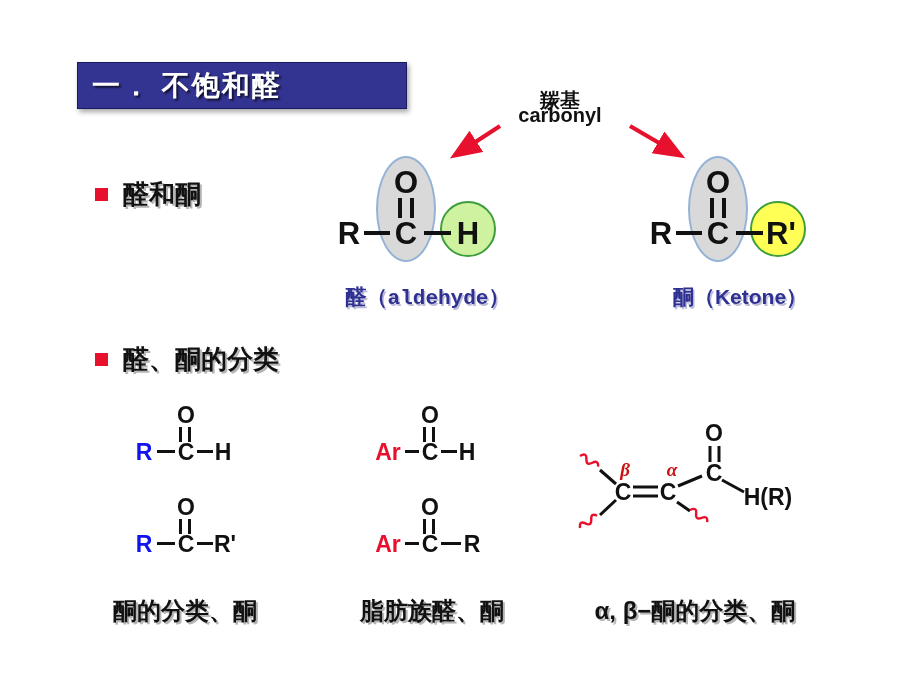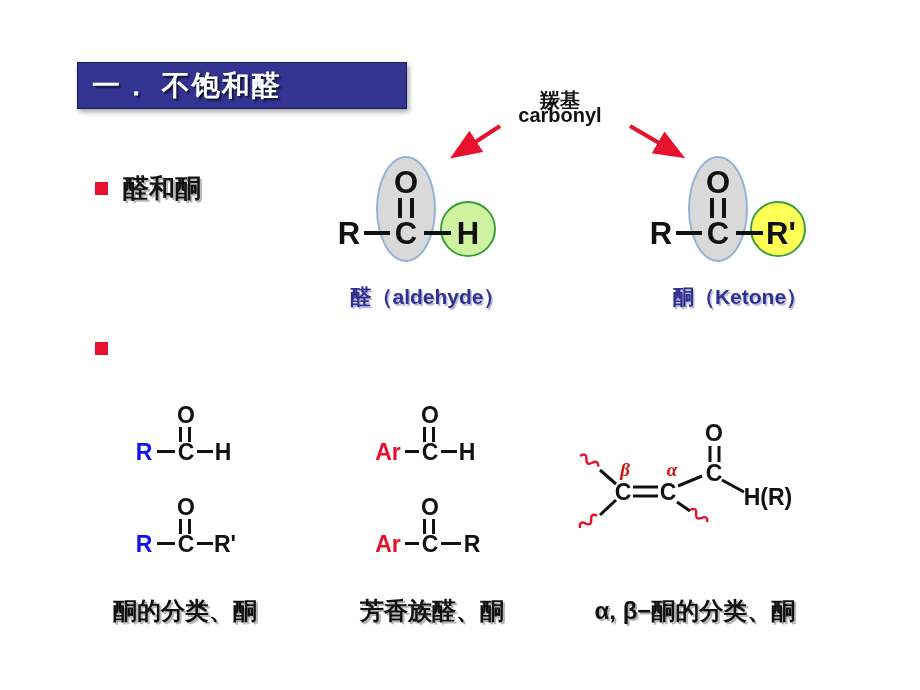--- a/index.html
+++ b/index.html
@@ -66,21 +66,21 @@
 <svg class="abs" style="left:430px;top:118px;" width="280" height="50">
   <defs>
     <marker id="arrh" markerWidth="8" markerHeight="8" refX="5.5" refY="3" orient="auto">
       <path d="M0,0 L7.5,3 L0,6 z" fill="#e8112d"></path>
     </marker>
   </defs>
   <line x1="70" y1="8" x2="27" y2="36" stroke="#e8112d" stroke-width="4.2" marker-end="url(#arrh)"></line>
   <line x1="200" y1="8" x2="248" y2="36" stroke="#e8112d" stroke-width="4.2" marker-end="url(#arrh)"></line>
 </svg>
 
-<div class="bullet" style="top:171px;">
+<div class="bullet" style="top:177px;">
   <span class="sq"></span>
   <span class="bl">醛和酮</span>
 </div>
 
 <div class="struct" style="left:332px;top:156px;width:175px;height:110px;">
   <div class="hl-ellipse"></div>
   <div class="hl-circle hl-green" style="left:108px;top:45px;"></div>
   <span class="atom big" style="left:17px;top:77px;">R</span>
   <span class="atom big" style="left:74px;top:26px;">O</span>
   <span class="atom big" style="left:74px;top:77px;">C</span>
@@ -97,25 +97,26 @@
   <span class="atom big" style="left:17px;top:77px;">R</span>
   <span class="atom big" style="left:74px;top:26px;">O</span>
   <span class="atom big" style="left:74px;top:77px;">C</span>
   <span class="atom big" style="left:137px;top:77px;">R'</span>
   <div class="hbond" style="left:32px;top:75px;width:26px;"></div>
   <div class="hbond" style="left:92px;top:75px;width:27px;"></div>
   <div class="vbar" style="left:66px;top:42px;height:20px;"></div>
   <div class="vbar" style="left:78px;top:42px;height:20px;"></div>
 </div>
 
-<div class="slabel" style="left:330px;width:195px;">醛（aldehyde）</div>
+<div class="slabel" style="left:330px;width:195px;font-family:Liberation Mono, monospace;">醛（aldehyde）</div>
 <div class="slabel" style="left:640px;width:200px;">酮（Ketone）</div>
 
 <div class="bullet" style="top:342px;">
   <span class="sq"></span>
+  <span class="bl">醛、酮的分类</span>
 </div>
 
 <div class="struct" style="left:128px;top:400px;width:120px;height:72px;">
   <span class="atom md blue" style="left:16px;top:52px;">R</span>
   <span class="atom md" style="left:58px;top:15px;">O</span>
   <span class="atom md" style="left:58px;top:52px;">C</span>
   <span class="atom md" style="left:95px;top:52px;">H</span>
   <div class="hbond thin" style="left:29px;top:50px;width:18px;"></div>
   <div class="hbond thin" style="left:69px;top:50px;width:16px;"></div>
   <div class="vbar vthin" style="left:51px;top:27px;height:15px;"></div>
@@ -177,14 +178,14 @@
   <span class="atom greek" style="left:47px;top:51px;">β</span>
   <span class="atom greek" style="left:94px;top:51px;">α</span>
   <span class="atom md" style="left:45px;top:74px;">C</span>
   <span class="atom md" style="left:90px;top:74px;">C</span>
   <span class="atom md" style="left:136px;top:55px;">C</span>
   <span class="atom md" style="left:136px;top:15px;">O</span>
   <span class="atom md" style="left:190px;top:79px;">H(R)</span>
 </div>
 
 <div class="cat" style="left:90px;width:190px;">酮的分类、酮</div>
-<div class="cat" style="left:342px;width:180px;">芳香族醛、酮</div>
+<div class="cat" style="left:342px;width:180px;">脂肪族醛、酮</div>
 <div class="cat" style="left:560px;width:270px;">α, β−酮的分类、酮</div>
 
 </body></html>

